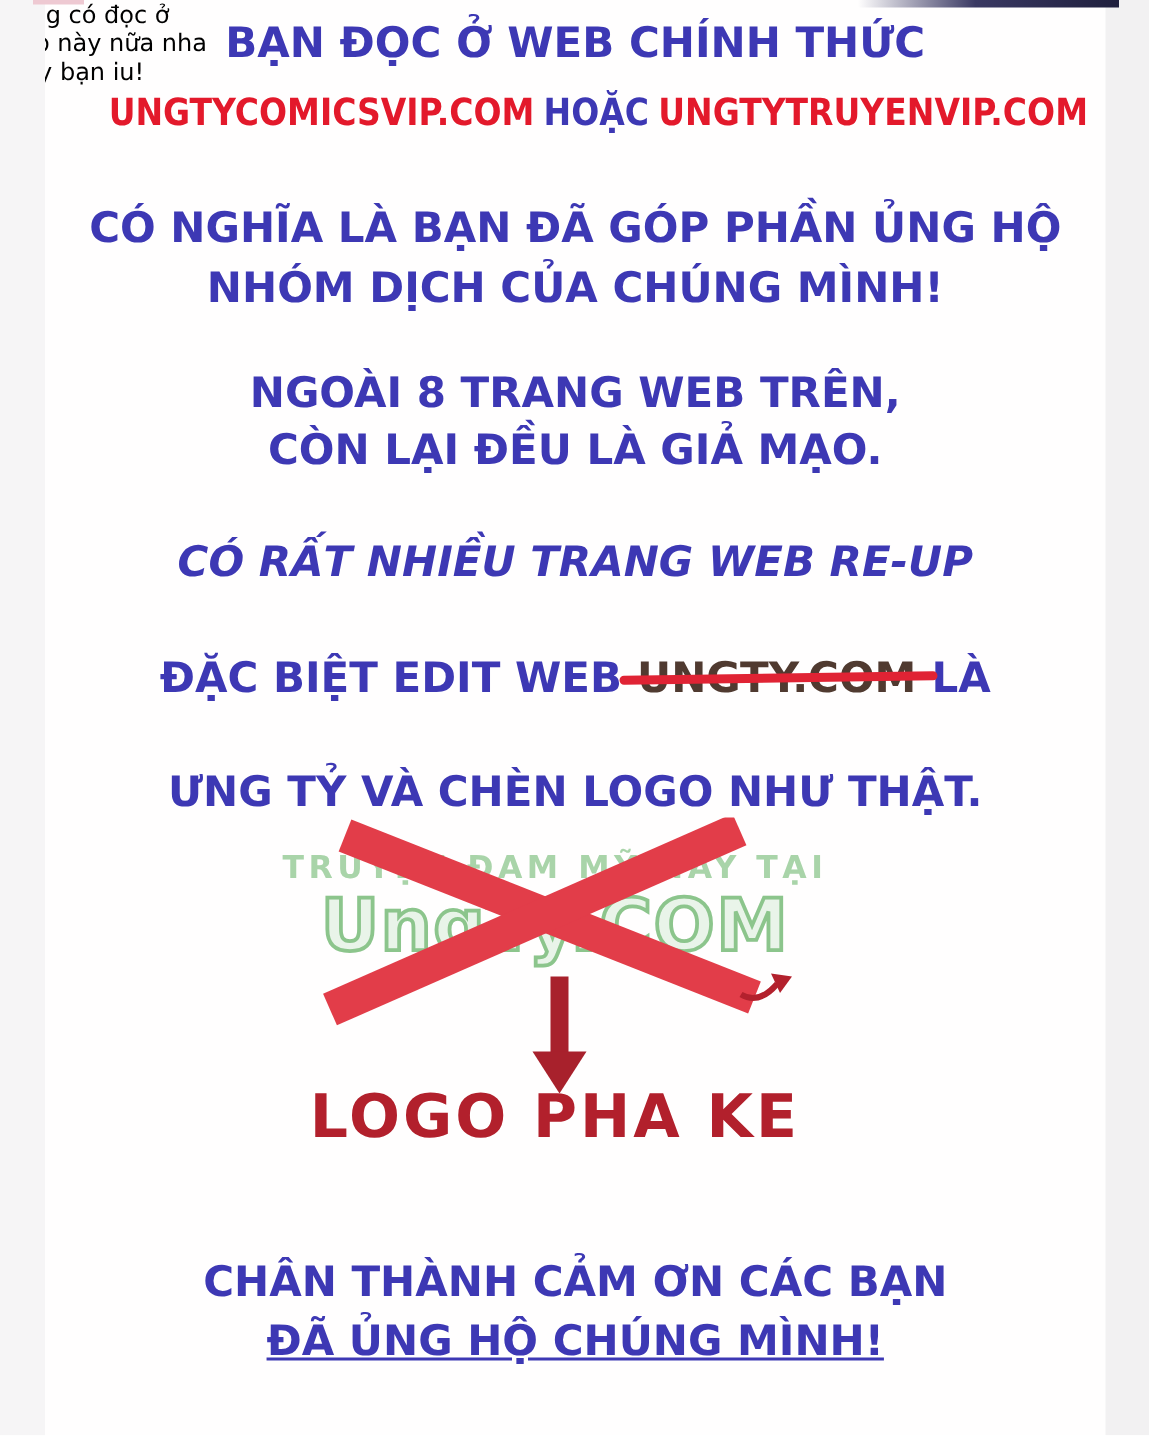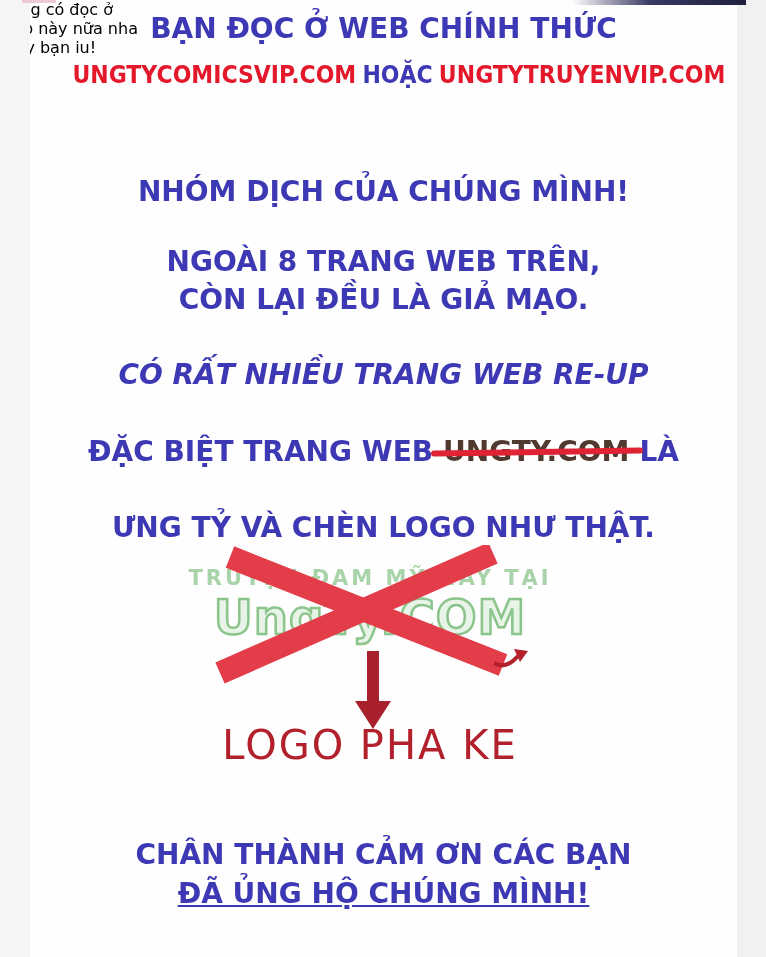--- a/index.html
+++ b/index.html
@@ -60,21 +60,21 @@
   }
   .cross-svg { position:absolute; left:180px; top:545px; width:400px; height:200px; }
 
   .note {
     position:absolute; left:488px; top:596px; width:230px; margin:0; text-align:center;
     color:#ab5a26; font-weight:bold; font-style:italic; font-size:22px; line-height:33px;
   }
 
   .logo-caption {
     position:absolute; left:30px; top:722px; width:680px; margin:0; text-align:center;
-    font-size:40px; line-height:46px; font-weight:normal; letter-spacing:2px;
+    font-size:40px; line-height:46px; font-weight:bold; letter-spacing:2px;
     color:#b2202c; white-space:nowrap;
   }
 
   .outro-l1 { top:839px; }
   .outro-l2 { top:878px;text-decoration:underline; }
 </style>
 </head>
 <body>
 
 <div class="page">
@@ -84,28 +84,29 @@
   <div class="remnant-pink"></div>
   <div class="remnant-navy"></div>
 
   <div class="content">
 
     <p class="line blue intro-l1">BẠN ĐỌC Ở WEB CHÍNH THỨC</p>
 
     <p class="line intro-l2"><span class="red">UNGTYCOMICSVIP.COM</span><span class="blue orword">HOẶC</span><span class="red">UNGTYTRUYENVIP.COM</span></p>
 
 
+    <p class="line blue intro-l4">CÓ NGHĨA LÀ BẠN ĐÃ GÓP PHẦN ỦNG HỘ</p>
     <p class="line blue intro-l5">NHÓM DỊCH CỦA CHÚNG MÌNH!</p>
 
     <p class="line blue notice-l1">NGOÀI 8 TRANG WEB TRÊN,</p>
     <p class="line blue notice-l2">CÒN LẠI ĐỀU LÀ GIẢ MẠO.</p>
 
     <p class="line blue warn-l1">CÓ RẤT NHIỀU TRANG WEB RE-UP</p>
 
-    <p class="line blue warn-l3"><span>ĐẶC BIỆT TRANG WEB</span><span class="struck"><span>UNGTY.COM</span><span class="strike-bar"></span></span><span>LÀ</span></p>
+    <p class="line blue warn-l3"><span>ĐẶC BIỆT EDIT WEB</span><span class="struck"><span>UNGTY.COM</span><span class="strike-bar"></span></span><span>LÀ</span></p>
 
     <p class="line blue warn-l5">ƯNG TỶ VÀ CHÈN LOGO NHƯ THẬT.</p>
   </div>
 
   <p class="logo-tagline">TRUYỆN ĐAM MỸ HAY TẠI</p>
   <p class="logo-brand">UngTy.COM</p>
 
   <svg class="cross-svg" viewBox="0 0 400 200">
     <g>
       <line x1="50" y1="12" x2="323" y2="120" stroke="#e23d49" stroke-width="23"></line>

